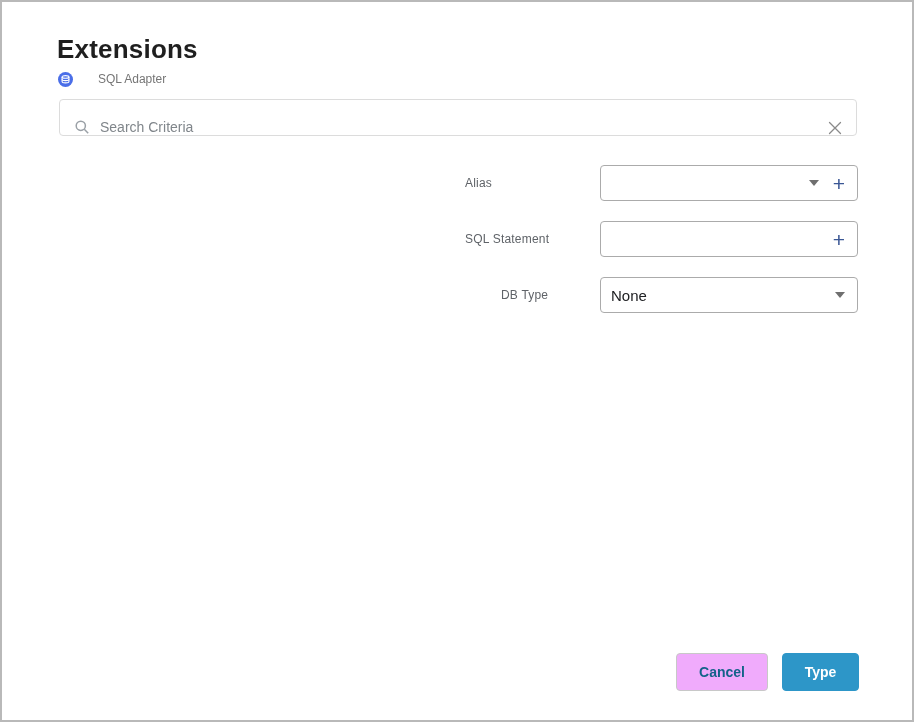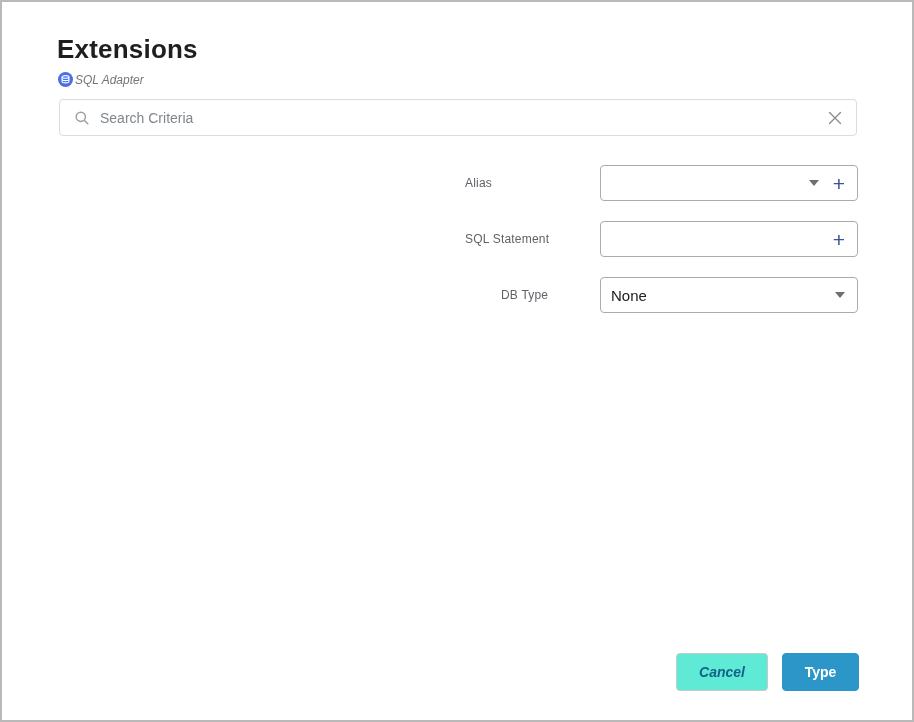--- a/index.html
+++ b/index.html
@@ -16,37 +16,37 @@
     overflow: hidden;
   }
   
   .page-title {
     position: absolute; left: 55px; top: 32px;
     font-size: 26px; font-weight: 700; color: #1f1f1f;
     letter-spacing: 0.2px;
   }
   .adapter-row {
     position: absolute; left: 56px; top: 70px;
-    display: flex; align-items: center; gap: 2px; font-style: italic;
+    display: flex; align-items: flex-start; gap: 25px;
   }
   .adapter-icon {
     width: 15px; height: 15px; border-radius: 50%;
     background: #4a6ee8;
     display: flex; align-items: center; justify-content: center;
     flex: 0 0 auto;
   }
   .adapter-label { font-size: 12px; color: #757575; }
 
   
   .search-box {
     position: absolute; left: 57px; top: 97px;
     width: 798px; height: 37px;
     border: 1px solid #dcdcdc; border-radius: 4px;
     background: #fff;
-    display: flex; align-items: center;
+    display: flex; align-items: flex-end;
     padding: 0 14px;
   }
   .search-icon { display: flex; align-items: center; margin-right: 10px; }
   .search-input {
     flex: 1; border: none; outline: none;
     font-family: "Liberation Sans", "DejaVu Sans", sans-serif;
     font-size: 14px; color: #3c4043; background: transparent;
   }
   .search-input::placeholder { color: #80868b; opacity: 1; }
   .clear-icon {
@@ -117,21 +117,21 @@
   .btn {
     position: absolute; top: 651px; height: 38px;
     border-radius: 4px;
     font-family: "Liberation Sans", "DejaVu Sans", sans-serif;
     font-size: 14px; font-weight: 700;
     display: flex; align-items: center; justify-content: center;
     cursor: pointer;
   }
   .btn-cancel {
     left: 674px; width: 92px;
-    background: #5eead4; border: 1px solid #c8c8c8; color: #136289; font-style: italic;
+    background: #f0abfc; border: 1px solid #c8c8c8; color: #136289;
   }
   .btn-save {
     left: 780px; width: 77px;
     background: #2d96c8; border: 1px solid #2d96c8; color: #ffffff;
   }
 </style>
 </head>
 <body>
 
 <div class="window">

